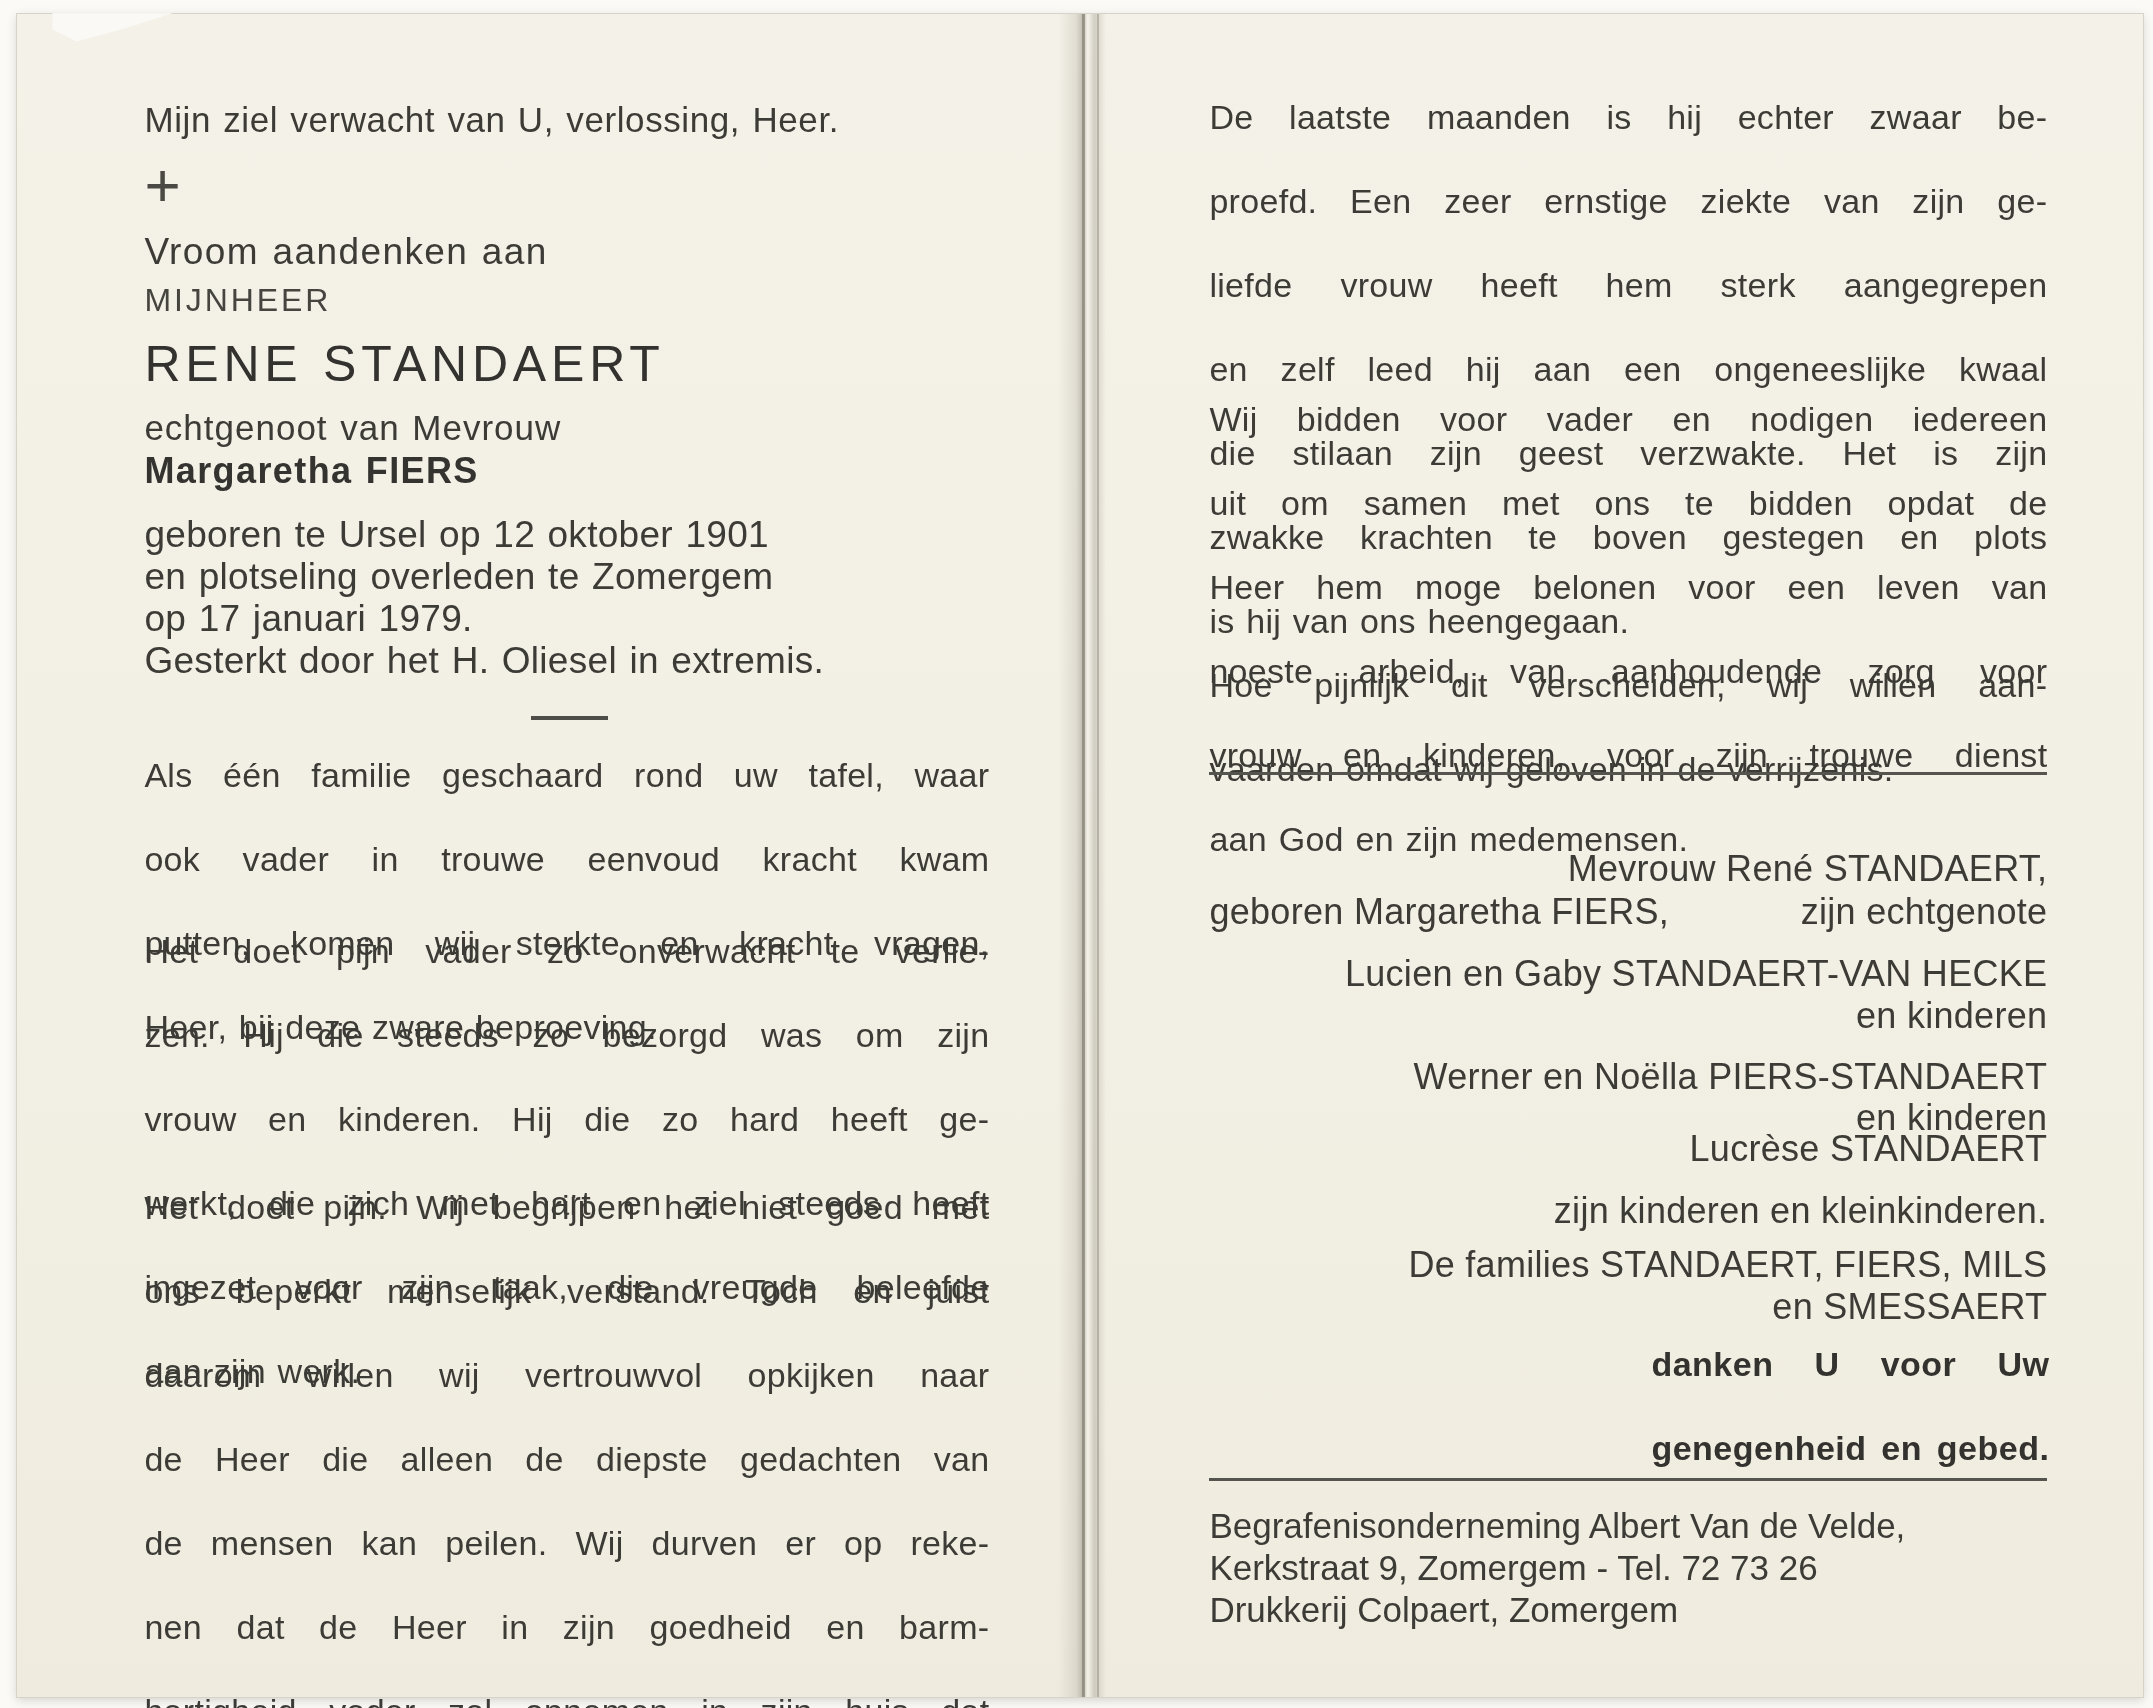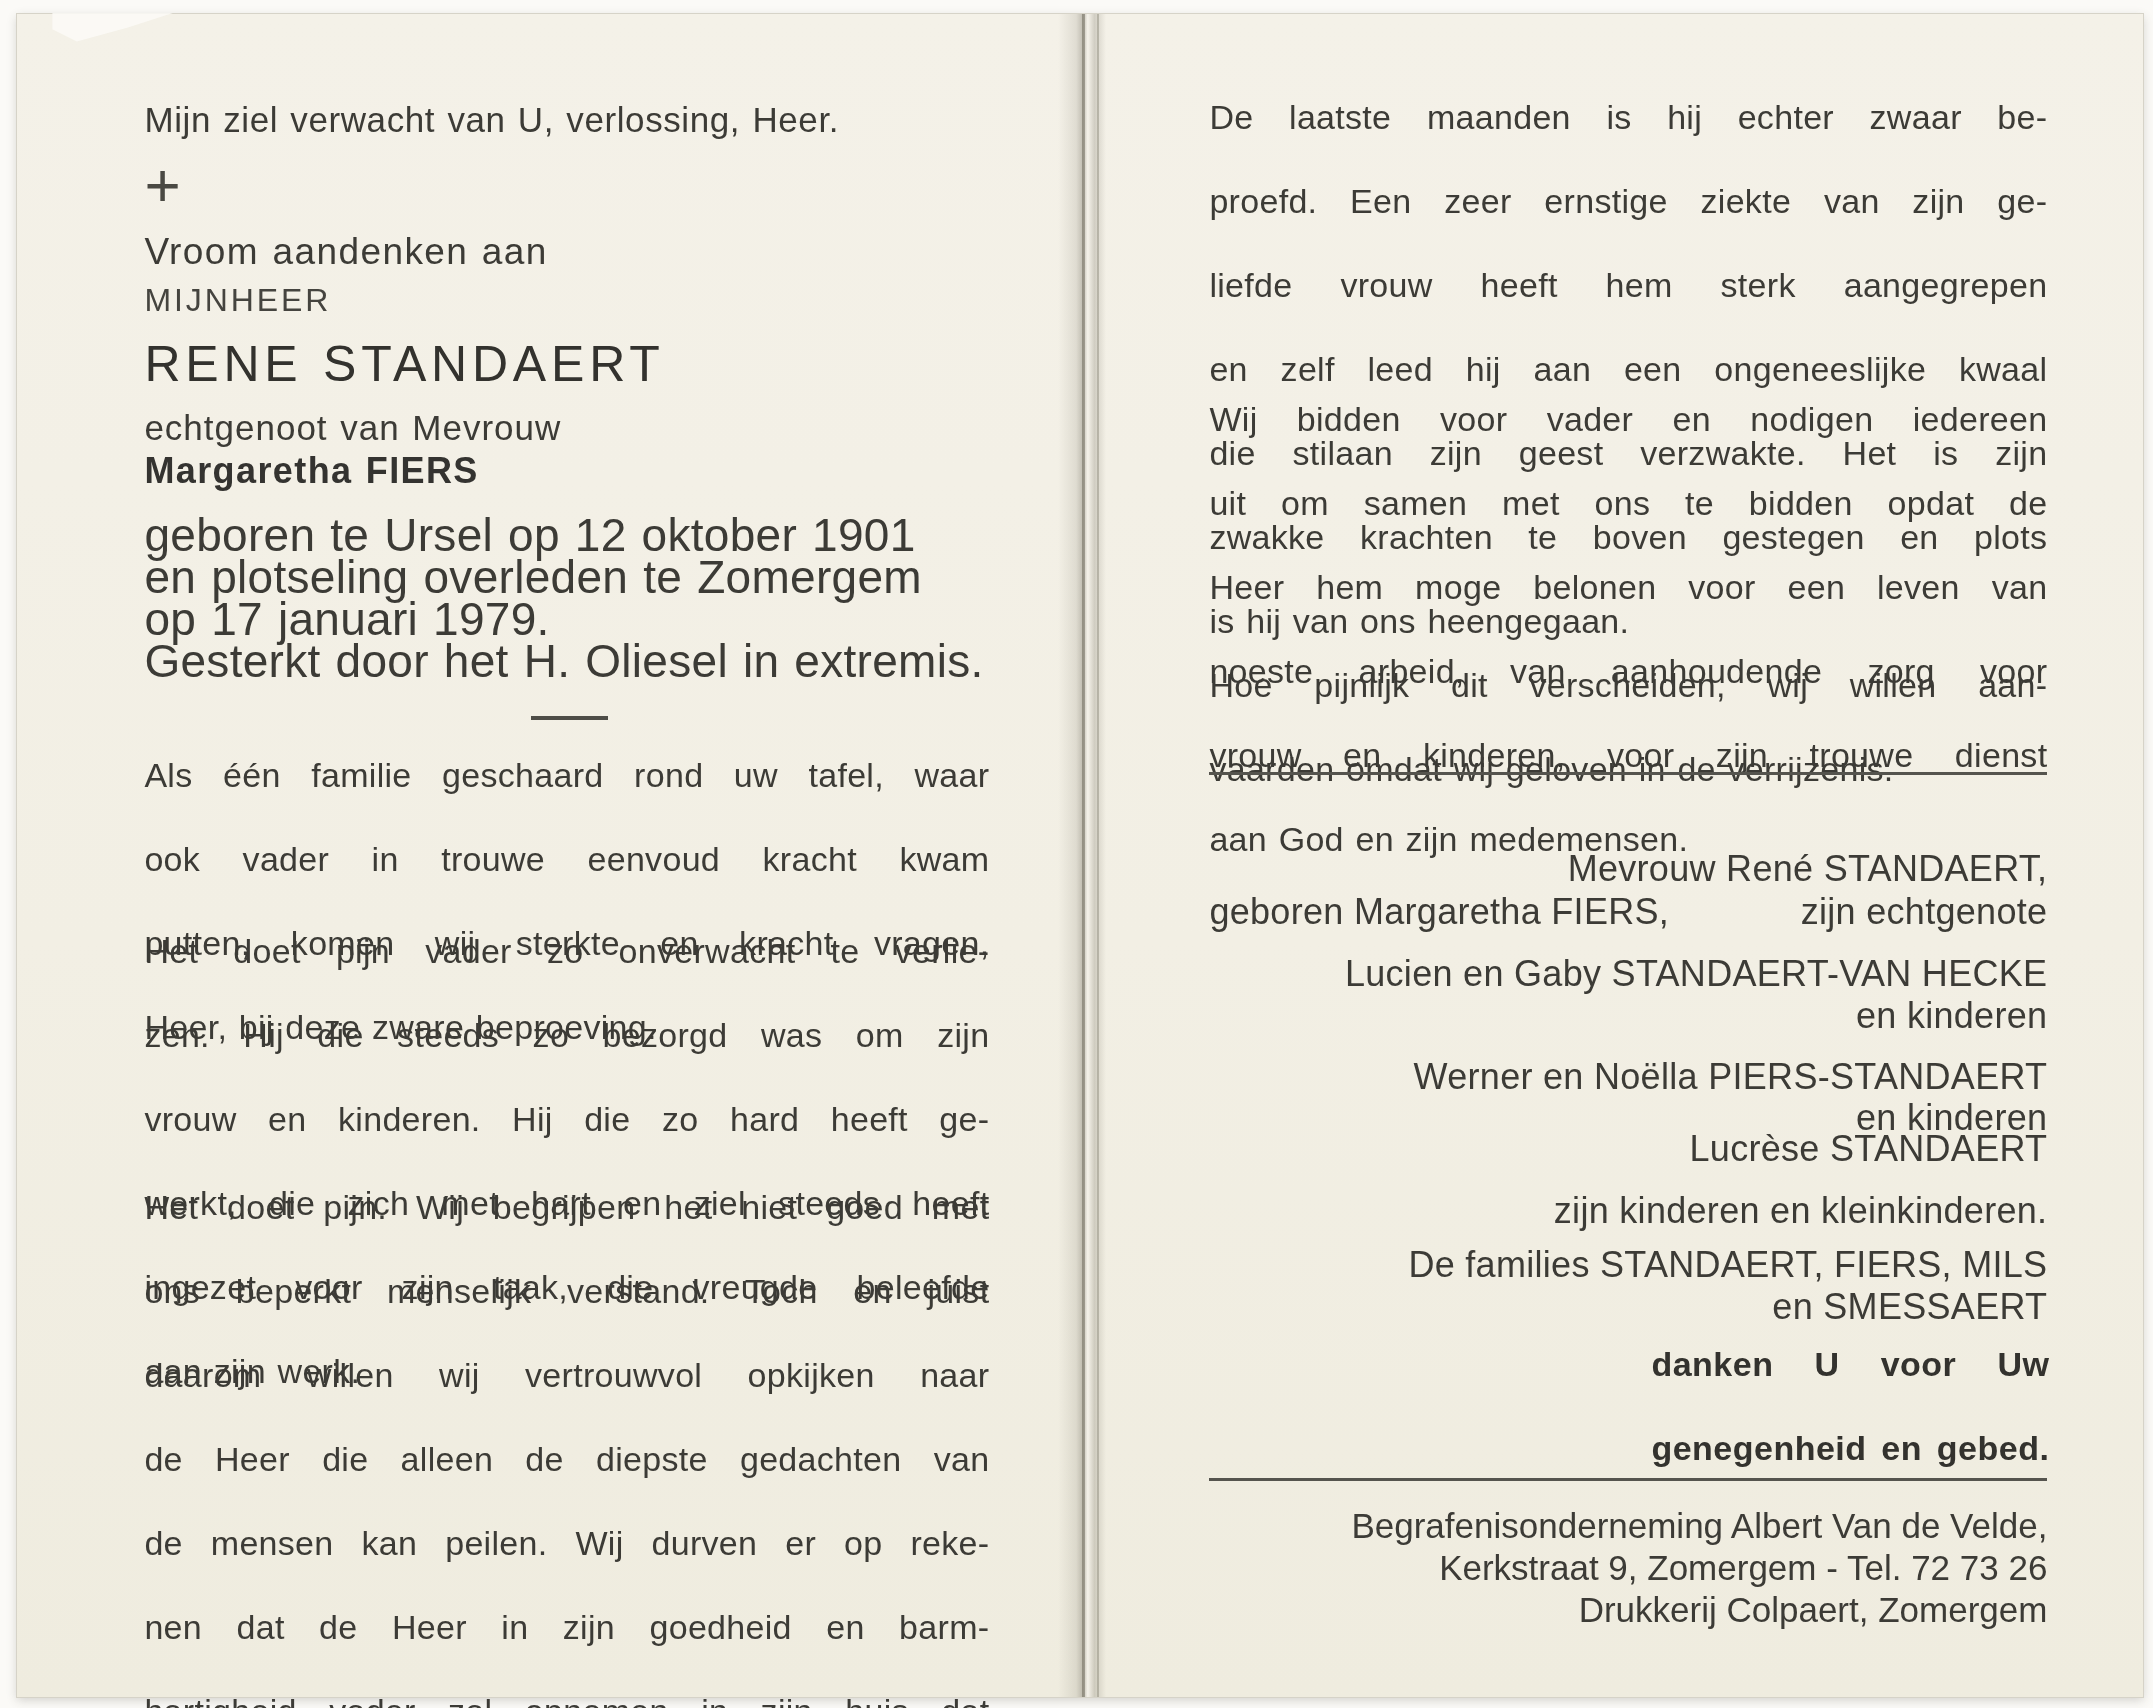--- a/index.html
+++ b/index.html
@@ -44,31 +44,31 @@
   .just::after{content:"";display:inline-block;width:100%;height:0;}
 
   .ctr{}
   .quote{font-size:35px;line-height:42px;letter-spacing:0.6px;}
   .cross{font-size:62px;line-height:77px;color:#4a4943;font-weight:400;}
   .intro{font-size:37px;line-height:41px;letter-spacing:1.4px;}
   .honorific{font-size:32px;line-height:41px;letter-spacing:2.9px;color:#45443f;}
   .bigname{font-size:50px;line-height:56px;font-weight:400;letter-spacing:4.8px;color:#33322e;}
   .spouse-intro{font-size:35px;line-height:41px;letter-spacing:1px;}
   .spousename{font-size:36px;line-height:46px;font-weight:700;letter-spacing:1.4px;color:#343330;}
-  .vitals{font-size:46px;}
+  .vitals{font-size:37px;}
 
   .divider-short{position:absolute;left:514px;width:77px;height:4.8px;background:#4e4d47;}
   .divider-long{position:absolute;left:123px;width:838px;height:3.9px;background:#55544e;}
 
   .fam{position:absolute;left:123px;width:838px;font-size:36px;line-height:42px;letter-spacing:0.3px;text-align:right;}
   .fam-split{display:flex;justify-content:space-between;}
   .fam-right{text-align:right;}
 
   .thanks{position:absolute;left:565px;width:398px;font-size:34px;line-height:42px;font-weight:700;color:#33322e;letter-spacing:0.5px;}
-  .footer{position:absolute;left:123px;width:838px;text-align:right;font-size:35px;line-height:42px;}
+  .footer{position:absolute;left:123px;width:838px;text-align:left;font-size:35px;line-height:42px;}
 </style>
 </head>
 <body>
 
 <div class="card">
   <div class="tear"></div>
 
   <section class="page left">
     <div class="tb ctr quote" style="top:85px">Mijn ziel verwacht van U, verlossing, Heer.</div>
     <div class="tb ctr cross" style="top:132px">+</div>

